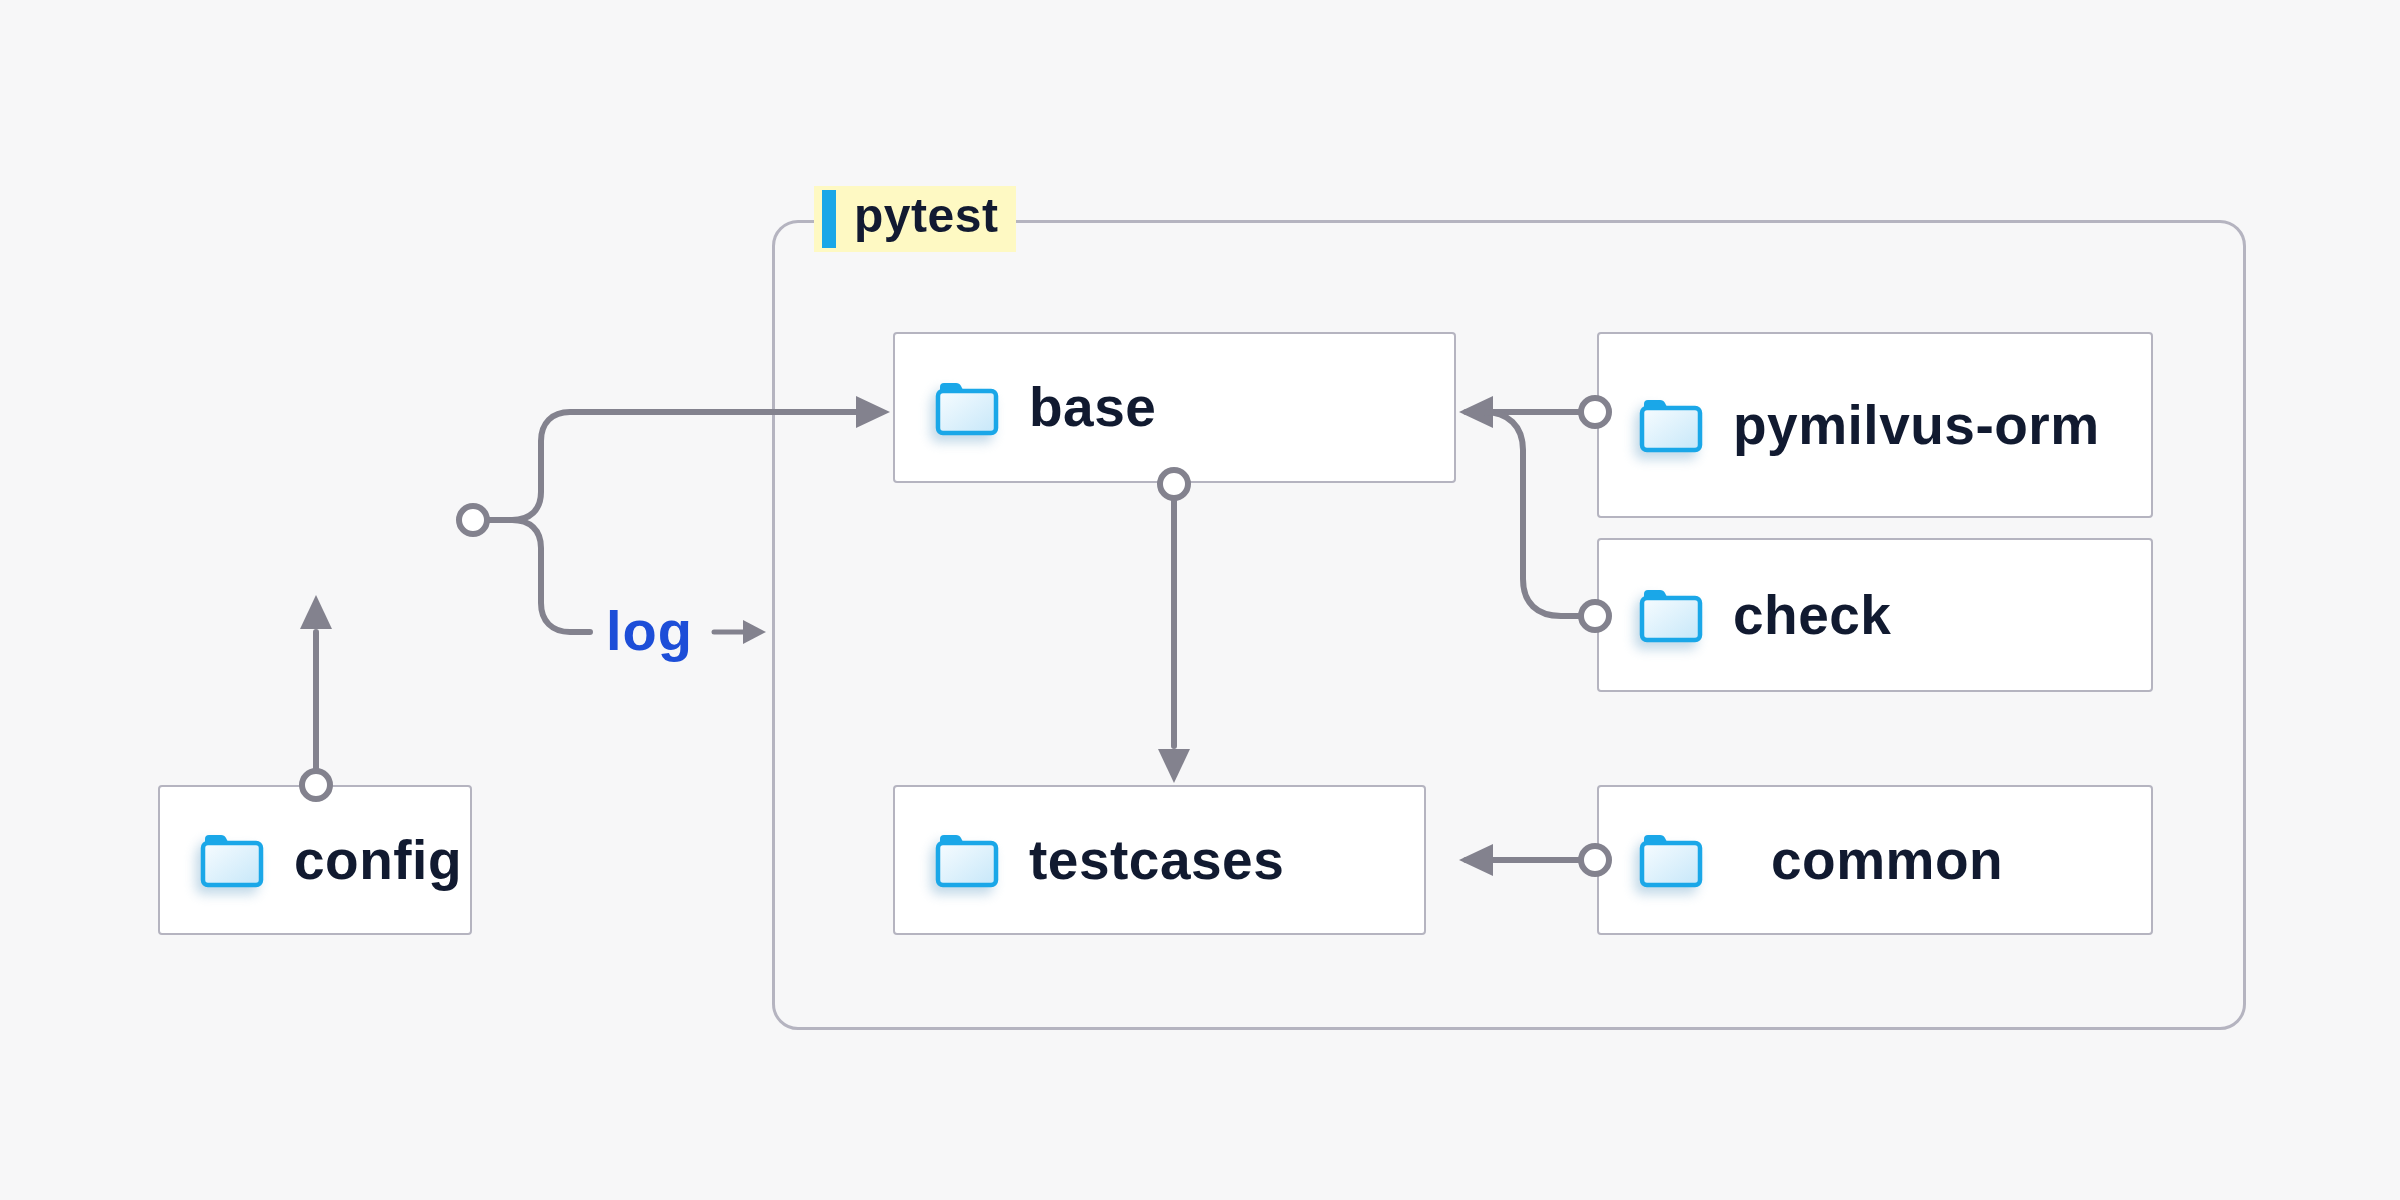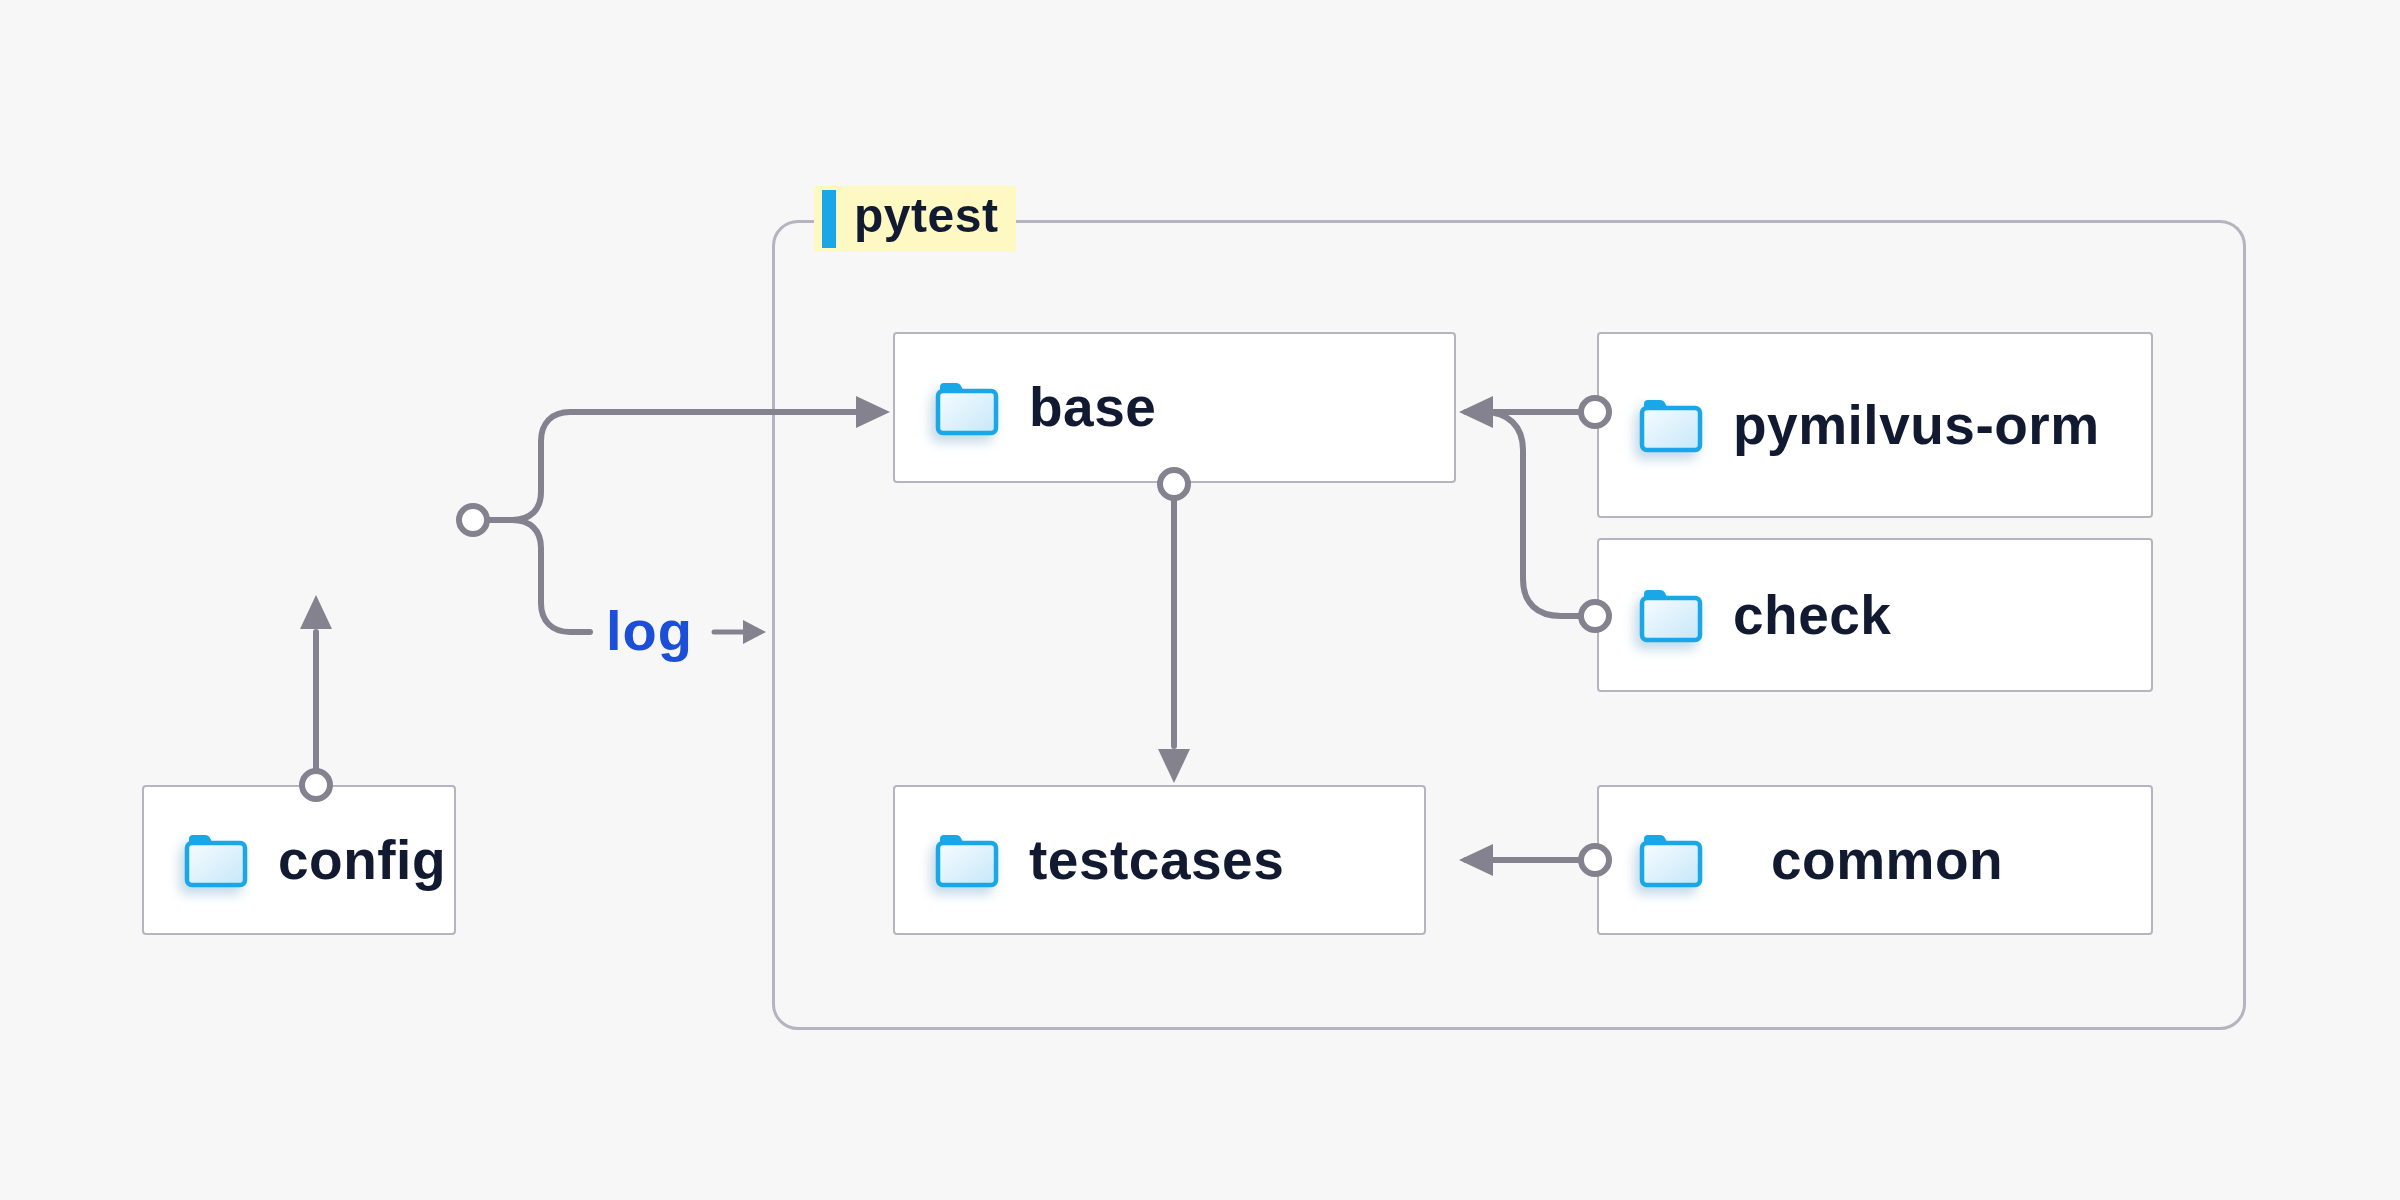--- a/index.html
+++ b/index.html
@@ -77,21 +77,21 @@
     white-space: nowrap;
   }
   .folder {
     width: 64px;
     height: 56px;
     flex: 0 0 auto;
     filter: drop-shadow(-5px 7px 6px rgba(120, 170, 205, 0.45));
   }
 
   .node-utils      { left: 158px;  top: 443px; width: 314px; height: 150px; }
-  .node-config     { left: 142px;  top: 785px; width: 314px; height: 150px; }
+  .node-config     { left: 158px;  top: 785px; width: 314px; height: 150px; }
   .node-base       { left: 893px;  top: 332px; width: 563px; height: 151px; }
   .node-pymilvus   { left: 1597px; top: 332px; width: 556px; height: 186px; }
   .node-check      { left: 1597px; top: 538px; width: 556px; height: 154px; }
   .node-testcases  { left: 893px;  top: 785px; width: 533px; height: 150px; }
   .node-common     { left: 1597px; top: 785px; width: 556px; height: 150px; gap: 38px; }
 
   
   .edges {
     position: absolute;
     left: 0; top: 0;

